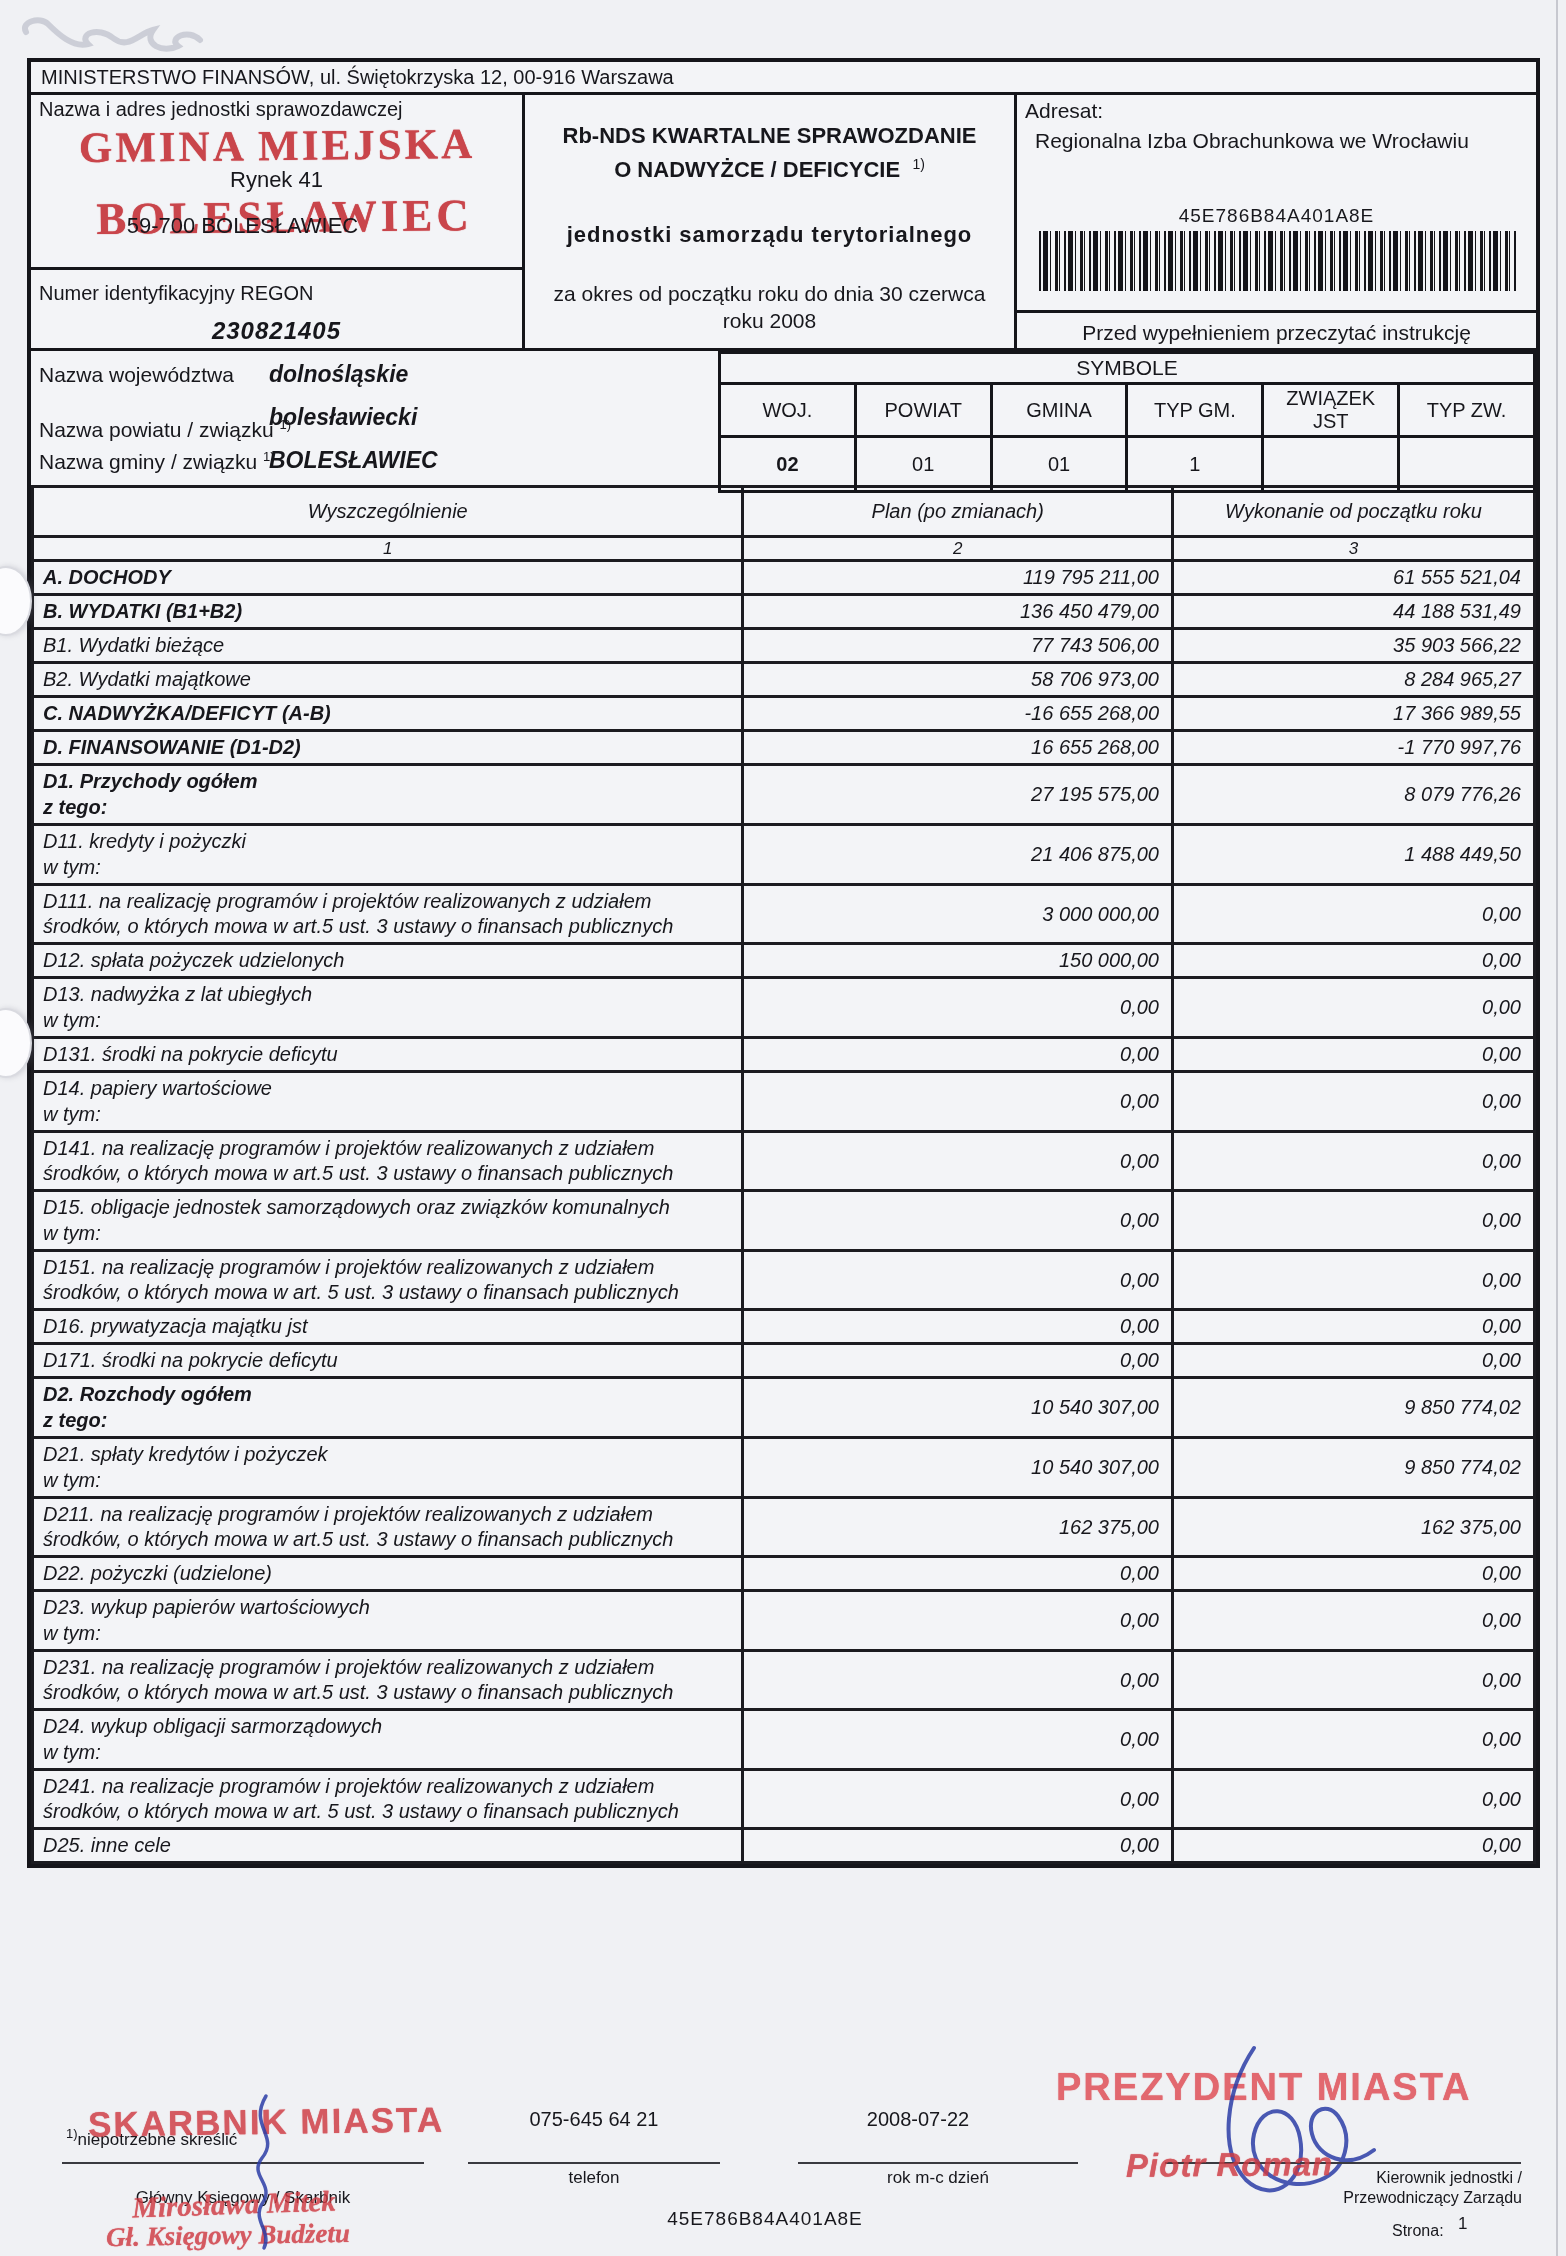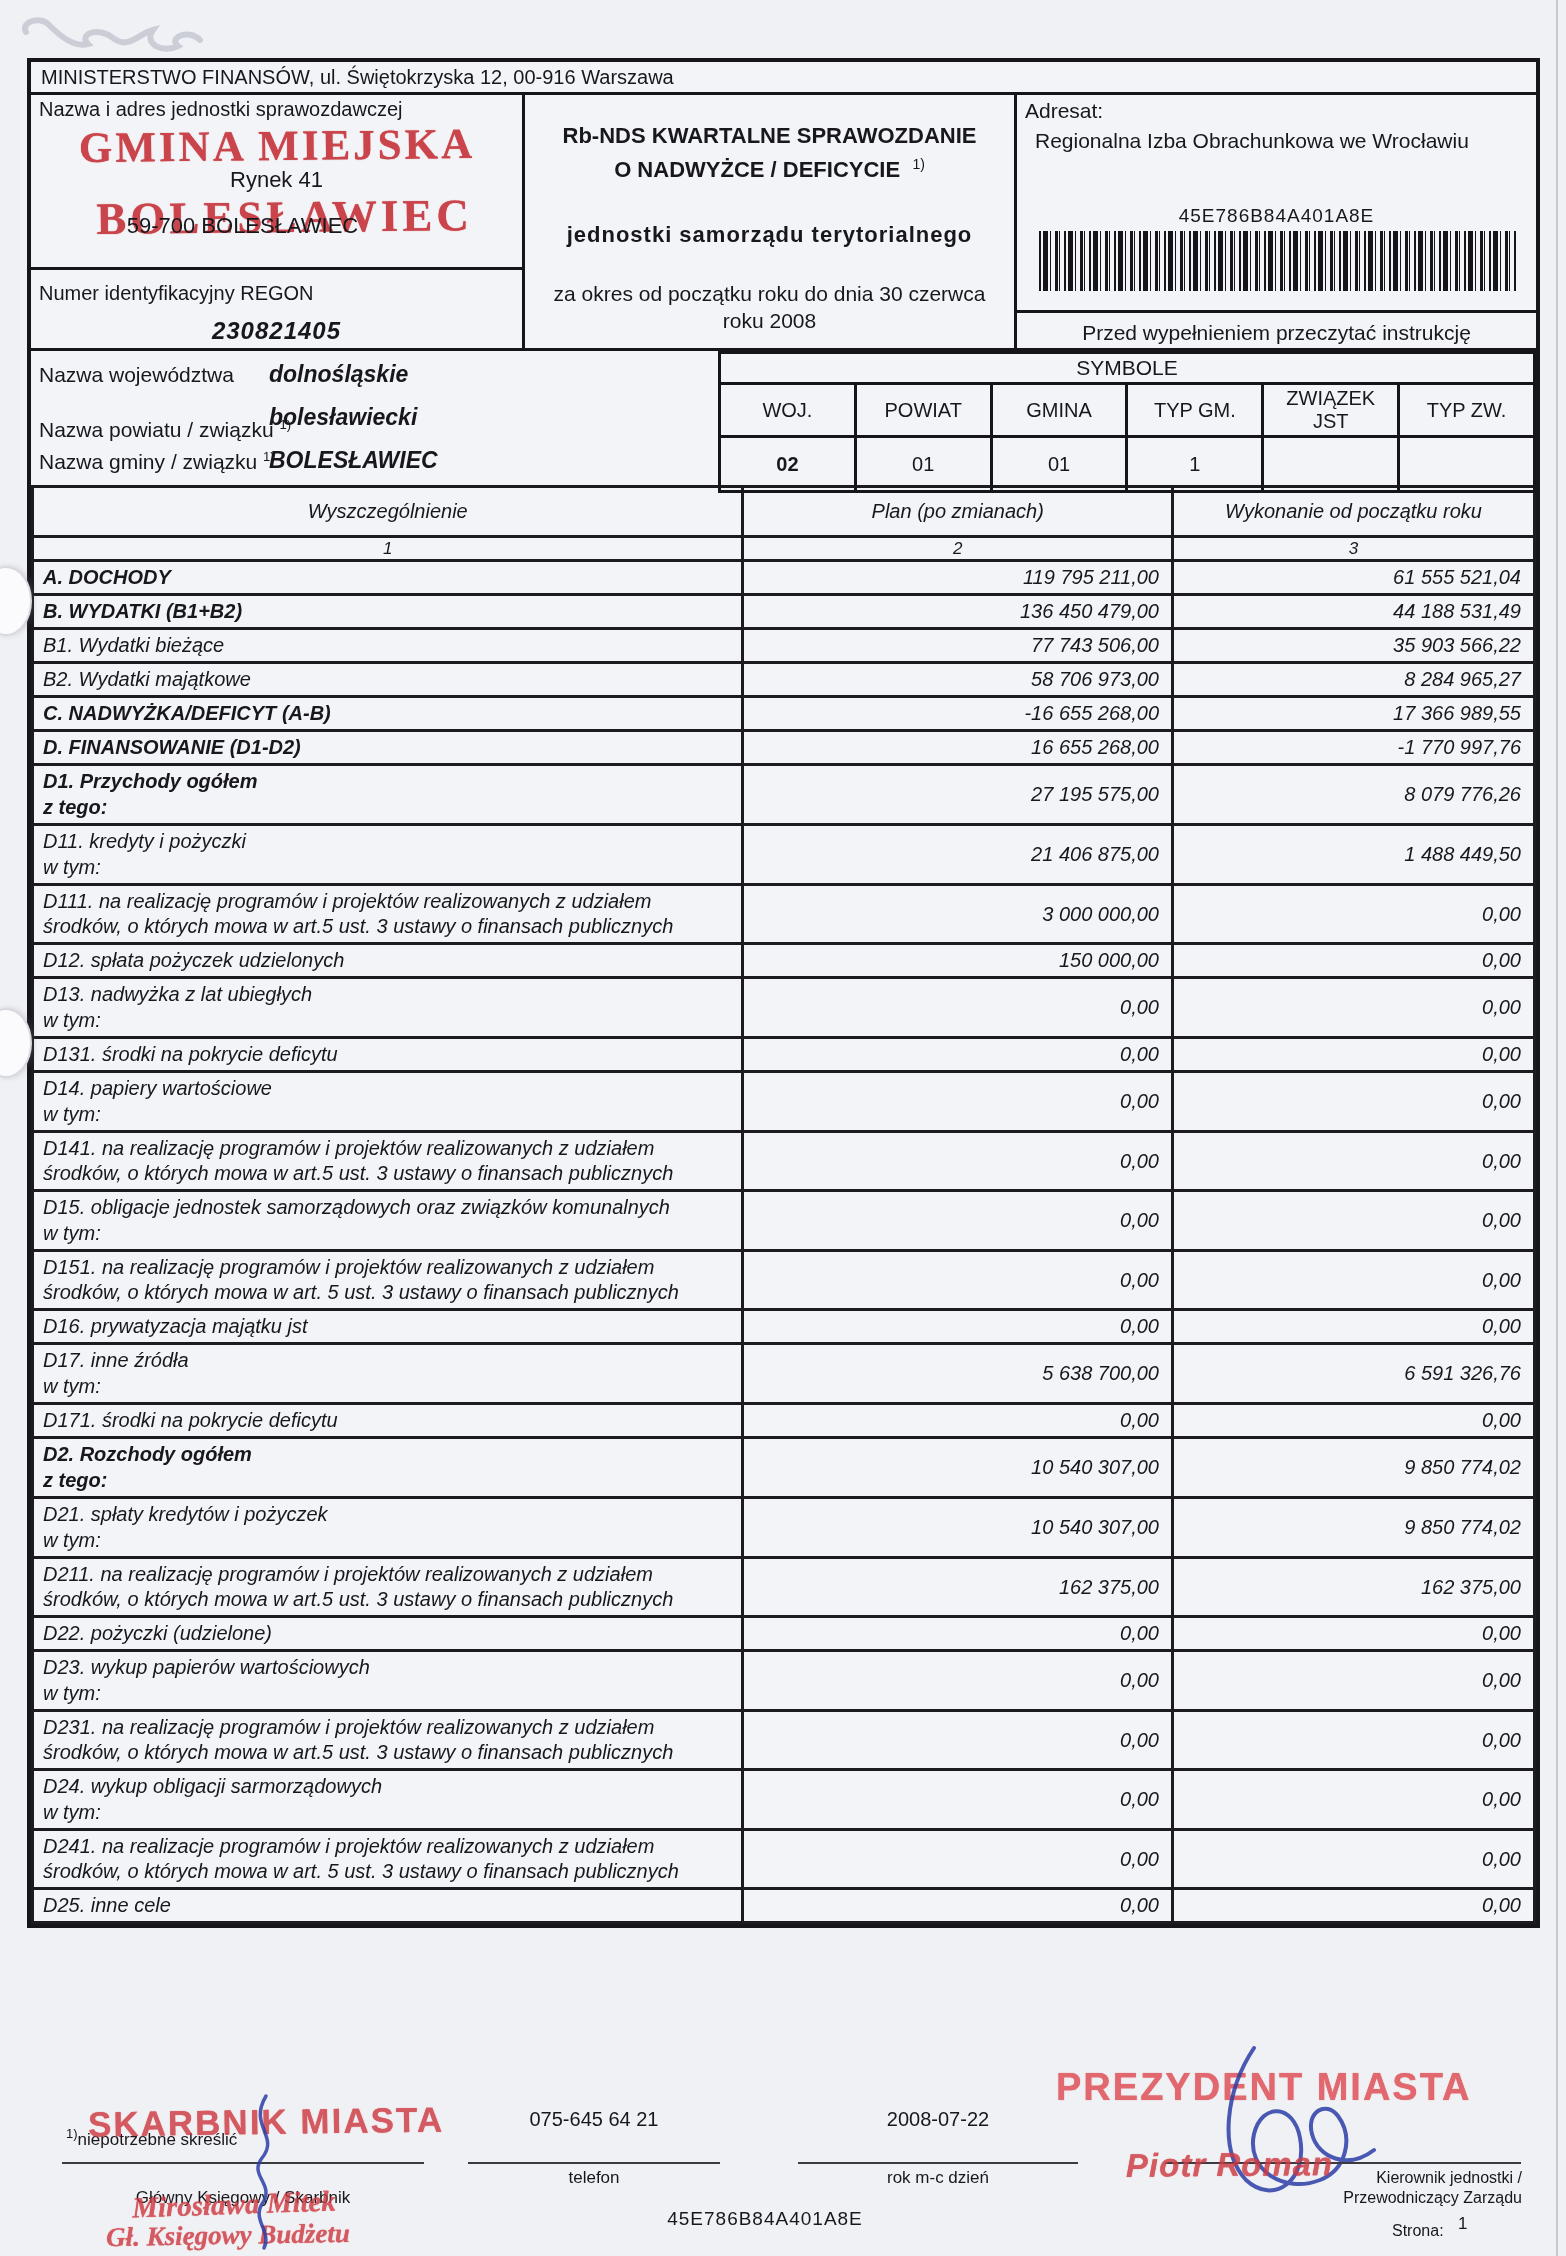--- a/index.html
+++ b/index.html
@@ -303,28 +303,20 @@
           </tr>
           <tr>
             <td class="c1">
               <div class="lbl">D16. prywatyzacja majątku jst</div>
             </td>
             <td class="c2">0,00</td>
             <td class="c3">0,00</td>
           </tr>
           <tr>
             <td class="c1">
-              <div class="lbl">D17. inne źródła</div>
-              <div class="sub">w tym:</div>
-            </td>
-            <td class="c2">5 638 700,00</td>
-            <td class="c3">6 591 326,76</td>
-          </tr>
-          <tr>
-            <td class="c1">
               <div class="lbl">D171. środki na pokrycie deficytu</div>
             </td>
             <td class="c2">0,00</td>
             <td class="c3">0,00</td>
           </tr>
           <tr class="b">
             <td class="c1">
               <div class="lbl">D2. Rozchody ogółem</div>
               <div class="sub" style="font-weight: bold;">z tego:</div>
             </td>
@@ -407,21 +399,21 @@
   <div class="abs rstamp mitek" style="left:132px;top:2188px;">Mirosława Mitek</div>
   <div class="abs rstamp budzet" style="left:106px;top:2220px;">Gł. Księgowy Budżetu</div>
   <svg class="abs" style="left:228px;top:2092px;" width="70" height="160" viewBox="0 0 70 160">
     <path d="M38 4 C20 34 52 44 34 66 C20 84 48 92 34 112 C24 128 44 140 36 156" fill="none" stroke="#2c3da6" stroke-width="3.5" stroke-linecap="round" opacity="0.85"></path>
   </svg>
 
   <div class="abs sig-value" style="left:468px;top:2108px;width:252px;">075-645 64 21</div>
   <div class="abs sig-line" style="left:468px;top:2162px;width:252px;"></div>
   <div class="abs sig-label" style="left:468px;top:2168px;width:252px;">telefon</div>
 
-  <div class="abs sig-value" style="left:798px;top:2108px;width:280px;">2008-07-22</div>
+  <div class="abs sig-value" style="left:778px;top:2108px;width:280px;">2008-07-22</div>
   <div class="abs sig-line" style="left:798px;top:2162px;width:280px;"></div>
   <div class="abs sig-label" style="left:798px;top:2168px;width:280px;">rok m-c dzień</div>
 
   <div class="abs rstamp prezydent" style="left:1056px;top:2066px;">PREZYDENT MIASTA</div>
   <svg class="abs" style="left:1188px;top:2030px;" width="210" height="180" viewBox="0 0 210 180">
     <path d="M66 18 C38 60 30 120 58 150 C86 176 120 150 112 108 C106 74 74 72 66 104 C58 140 96 164 132 150 C158 140 166 108 150 86 C138 70 118 82 124 104 C130 128 160 140 186 120" fill="none" stroke="#2c3da6" stroke-width="4" stroke-linecap="round" opacity="0.85"></path>
   </svg>
   <div class="abs sig-line" style="left:1165px;top:2162px;width:356px;"></div>
   <div class="abs rstamp piotr" style="left:1126px;top:2146px;">Piotr Roman</div>
   <div class="abs role-right" style="left:1262px;top:2168px;width:260px;">

